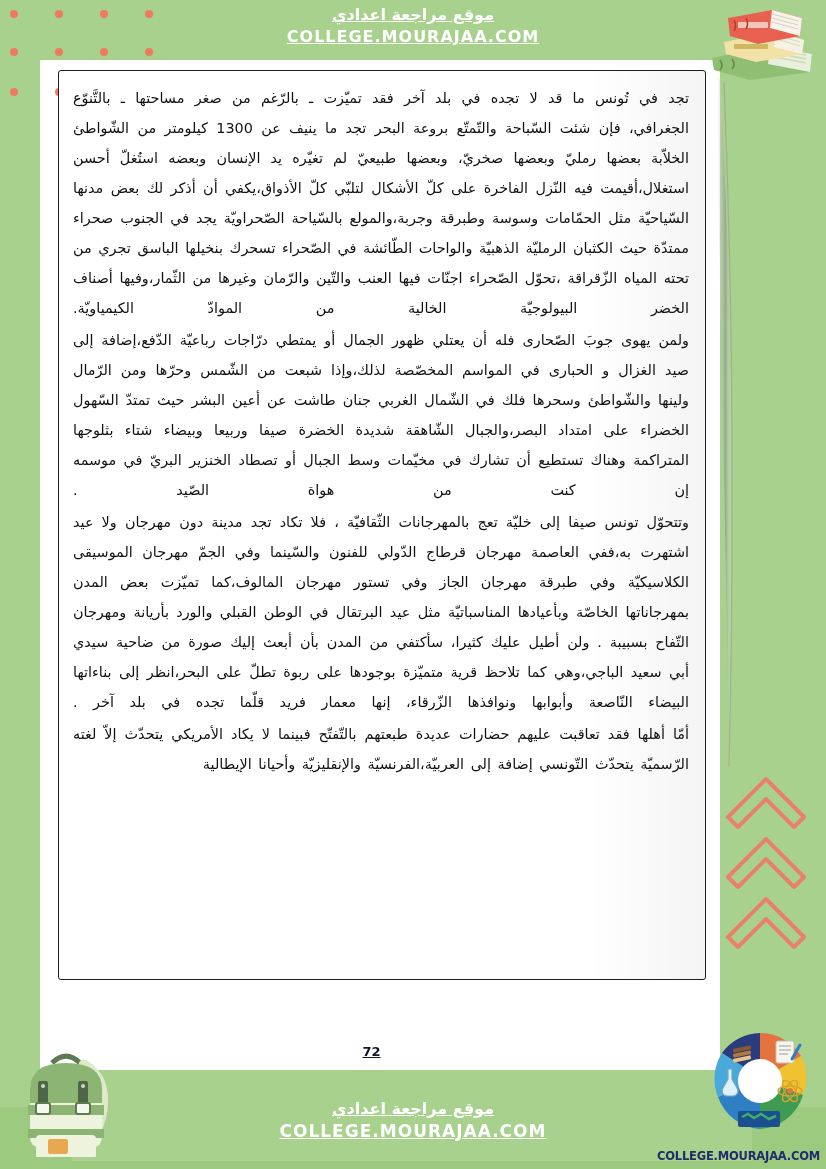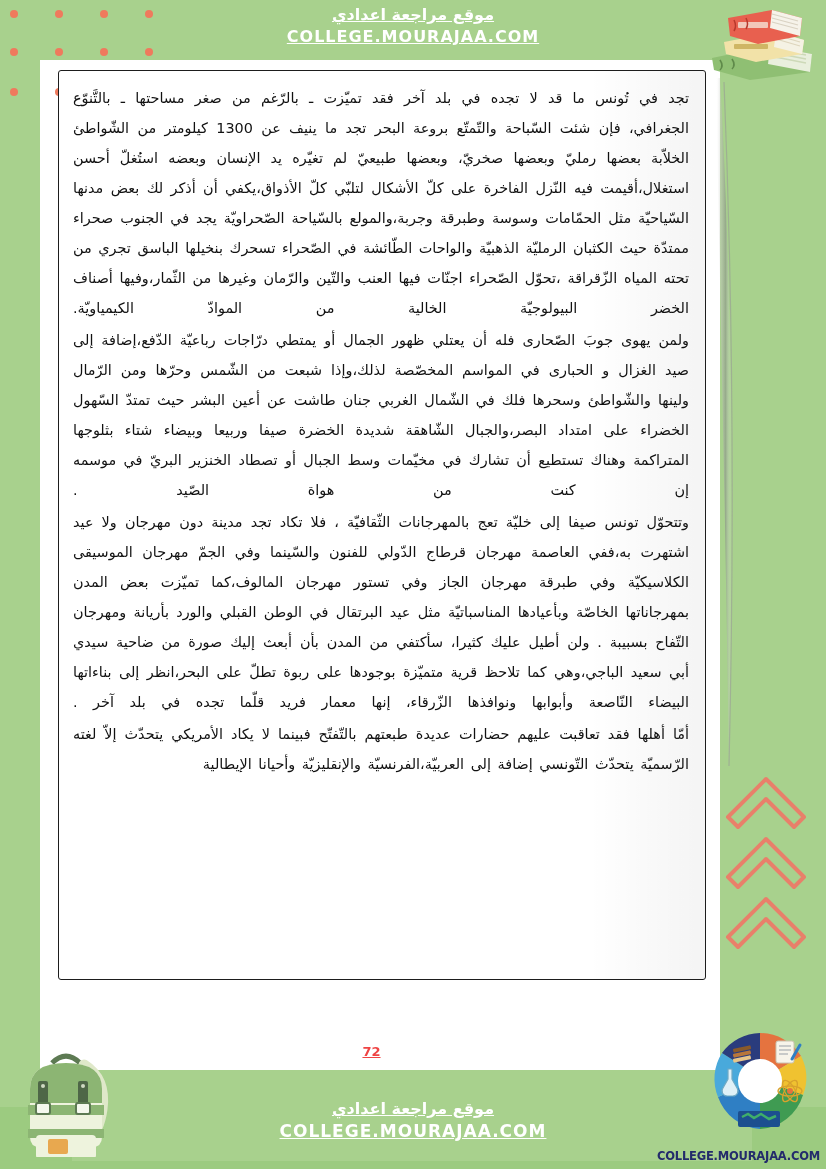--- a/index.html
+++ b/index.html
@@ -189,21 +189,21 @@
   .para.last-center { text-align-last: right; }
 
   
   .page-num {
     position: absolute;
     left: 0; top: 1044px;
     width: 743px;
     text-align: center;
     font-size: 13px;
     font-weight: bold;
-    color: #ef4444;
+    color: #0f172a;
     z-index: 12;
     direction: ltr;
     text-decoration: underline;
   }
 
   
   .footer-plate {
     position: absolute;
     left: 72px; bottom: 8px;
     width: 680px; height: 84px;

